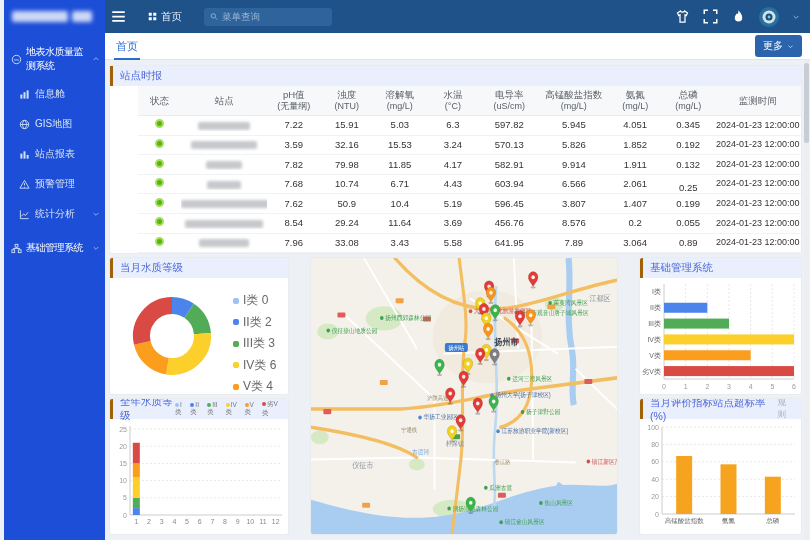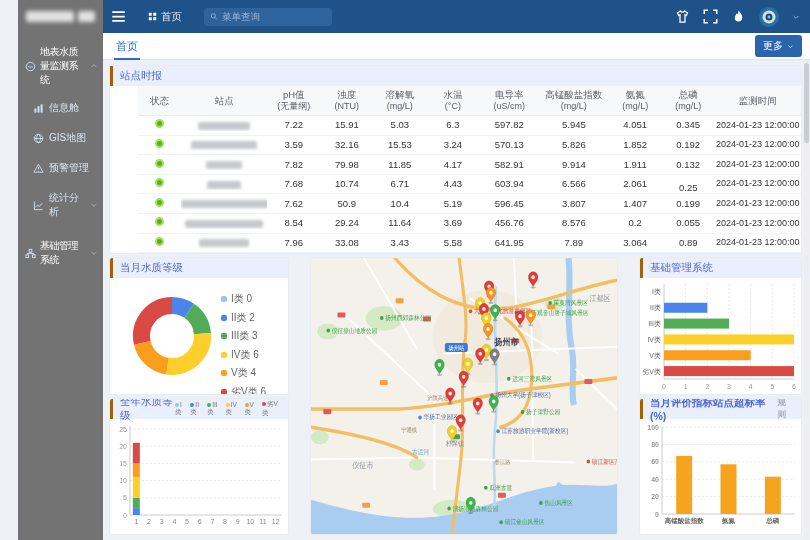--- a/index.html
+++ b/index.html
@@ -1,19 +1,19 @@
 <!DOCTYPE html>
 <html><head>
 <meta charset="utf-8">
 <style>
   *{margin:0;padding:0;box-sizing:border-box;}
   html,body{width:810px;height:540px;overflow:hidden;background:#edf0f5;
     font-family:"Liberation Sans","DejaVu Sans",sans-serif;}
   
-  .sidebar{position:absolute;left:18px;top:0;width:85px;height:540px;background:#737373;z-index:5;}
+  .sidebar{position:absolute;left:4px;top:0;width:101px;height:540px;background:#1d4ed8;z-index:5;}
   .logo-row{height:33px;display:flex;align-items:center;gap:4px;padding:0 8px;}
   .blur-pill{display:inline-block;background:rgba(255,255,255,.78);border-radius:2px;filter:blur(2px);}
   .sys-header{display:flex;align-items:center;gap:4px;padding:12px 5px 6px 7px;font-size:10px;color:#ffffff;cursor:pointer;}
   .sys-header .lbl{flex:1;letter-spacing:-.5px;}
   .menu-item{display:flex;align-items:center;gap:5px;padding:8px 5px 8px 15px;font-size:10px;color:#d9e4f1;cursor:pointer;}
   .menu-item .lbl{flex:1;}
   .mi-icon{width:11px;height:11px;display:inline-flex;flex:none;color:#cfe0f2;}
   .mi-icon svg,.tb-icon svg{width:100%;height:100%;}
   .chev{width:8px;height:8px;color:#9db7d4;display:inline-flex;}
   
@@ -49,21 +49,21 @@
   .dot{display:inline-block;width:9px;height:9px;border-radius:50%;background:#55b515;border:2px solid #a6de5c;}
   .redact{display:inline-block;height:8px;background:#c6c8cb;border-radius:2px;filter:blur(1.5px);vertical-align:middle;}
   
   .bgrid{display:flex;gap:23px;margin-top:5px;height:276px;}
   .col{display:flex;flex-direction:column;gap:5px;flex:none;}
   .col.l{width:178px;} .col.r{width:161px;}
   .chart-panel{flex:none;overflow:hidden;}
   .chart-body{position:relative;}
   .mini-legend{margin-left:auto;display:flex;gap:4px;align-items:center;font-size:6.5px;color:#777;}
   .mini-legend i{width:4px;height:4px;border-radius:50%;display:inline-block;margin-right:1px;}
-  .donut-legend{position:absolute;right:22px;top:14px;list-style:none;font-size:10px;color:#666;}
+  .donut-legend{position:absolute;right:3px;top:14px;list-style:none;font-size:12px;color:#666;}
   .donut-legend li{display:flex;align-items:center;gap:4px;margin-bottom:4.5px;}
   .donut-legend i{width:6px;height:6px;border-radius:2px;display:inline-block;}
   .map-panel{flex:1;position:relative;overflow:hidden;background:#f4f1ea;}
   .map-panel svg{display:block;width:100%;height:100%;}
   .scrollbar{position:absolute;right:1px;top:61px;width:5px;bottom:0;background:#eceef2;}
   .scrollbar .thumb{width:5px;height:80px;background:#c8ccd4;border-radius:3px;margin-top:2px;}
 </style>
 </head>
 <body>
 
@@ -98,20 +98,30 @@
         <span class="lbl">信息舱</span>
       </div>
       <div class="menu-item">
         <span class="mi-icon">
           <svg viewBox="0 0 12 12" fill="none" stroke="currentColor">
             <circle cx="6" cy="6" r="4.6"></circle>
             <path d="M1.5,6h9M6,1.4c-3,2.8-3,6.4,0,9.2M6,1.4c3,2.8,3,6.4,0,9.2"></path>
           </svg>
         </span>
         <span class="lbl">GIS地图</span>
+      </div>
+      <div class="menu-item">
+        <span class="mi-icon">
+          <svg viewBox="0 0 12 12" fill="currentColor">
+            <rect x="1.5" y="5" width="2.2" height="5.5"></rect>
+            <rect x="4.9" y="2.5" width="2.2" height="8"></rect>
+            <rect x="8.3" y="6.5" width="2.2" height="4"></rect>
+          </svg>
+        </span>
+        <span class="lbl">站点报表</span>
       </div>
       <div class="menu-item">
         <span class="mi-icon">
           <svg viewBox="0 0 12 12" fill="none" stroke="currentColor">
             <path d="M6,1.5 L11,10 H1Z"></path>
             <path d="M6,4.5v2.6M6,8.6v.9"></path>
           </svg>
         </span>
         <span class="lbl">预警管理</span>
       </div>
@@ -724,21 +734,21 @@
                 <text x="21" y="48.083333333333336" font-size="7" fill="#666" text-anchor="end">III类</text>
                 <rect x="24" y="40.583333333333336" width="65" height="10" fill="#51ab57"></rect>
                 <text x="21" y="63.91666666666667" font-size="7" fill="#666" text-anchor="end">IV类</text>
                 <rect x="24" y="56.41666666666667" width="130" height="10" fill="#fccf2b"></rect>
                 <text x="21" y="79.75" font-size="7" fill="#666" text-anchor="end">V类</text>
                 <rect x="24" y="72.25" width="86.66666666666666" height="10" fill="#fb9d1d"></rect>
                 <text x="21" y="95.58333333333334" font-size="7" fill="#666" text-anchor="end">劣V类</text>
                 <rect x="24" y="88.08333333333334" width="130" height="10" fill="#da4a45"></rect>
               </svg></div>
         </section>
-        <section class="panel chart-panel" style="height:135px;font-weight:bold;">
+        <section class="panel chart-panel" style="height:135px;">
           <div class="panel-head">
             <span>当月评价指标站点超标率(%)</span>
             <span class="corner">规则</span>
           </div>
           <div class="chart-body" style="height:113px;" id="vbar-body"><svg viewBox="0 0 161 113" width="100%" height="100%">
                 <text x="19" y="97.5" font-size="7" fill="#999" text-anchor="end">0</text>
                 <line x1="22" y1="77.6" x2="155" y2="77.6" stroke="#e8e8e8" stroke-dasharray="2,2"></line>
                 <text x="19" y="80.1" font-size="7" fill="#999" text-anchor="end">20</text>
                 <line x1="22" y1="60.199999999999996" x2="155" y2="60.199999999999996" stroke="#e8e8e8" stroke-dasharray="2,2"></line>
                 <text x="19" y="62.699999999999996" font-size="7" fill="#999" text-anchor="end">40</text>

